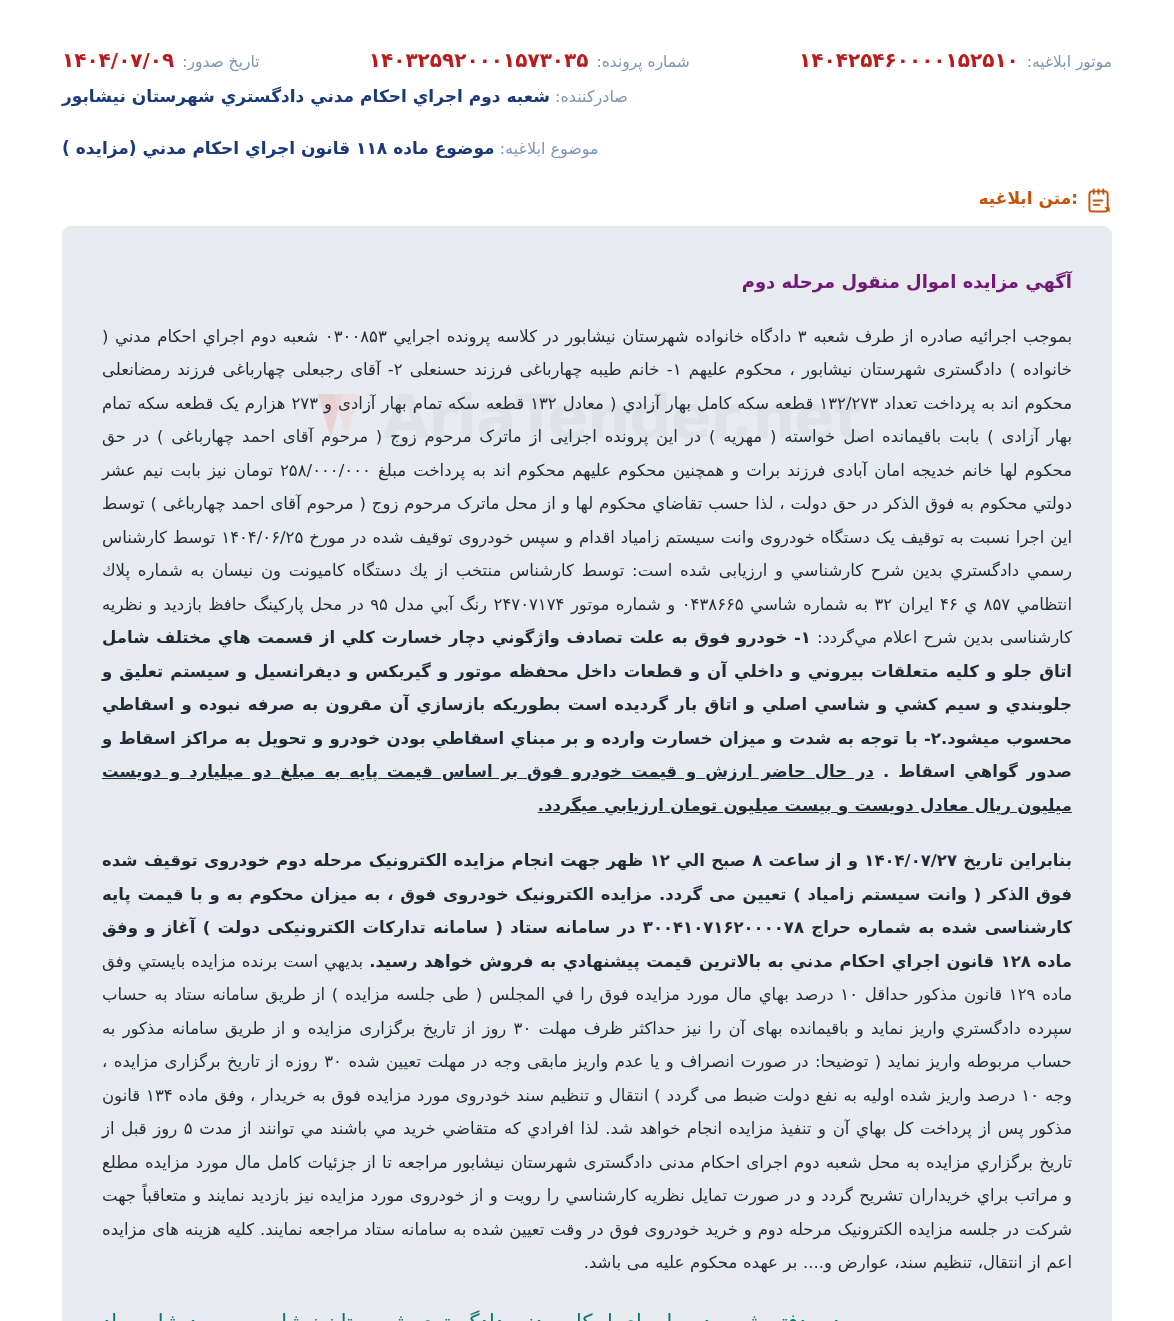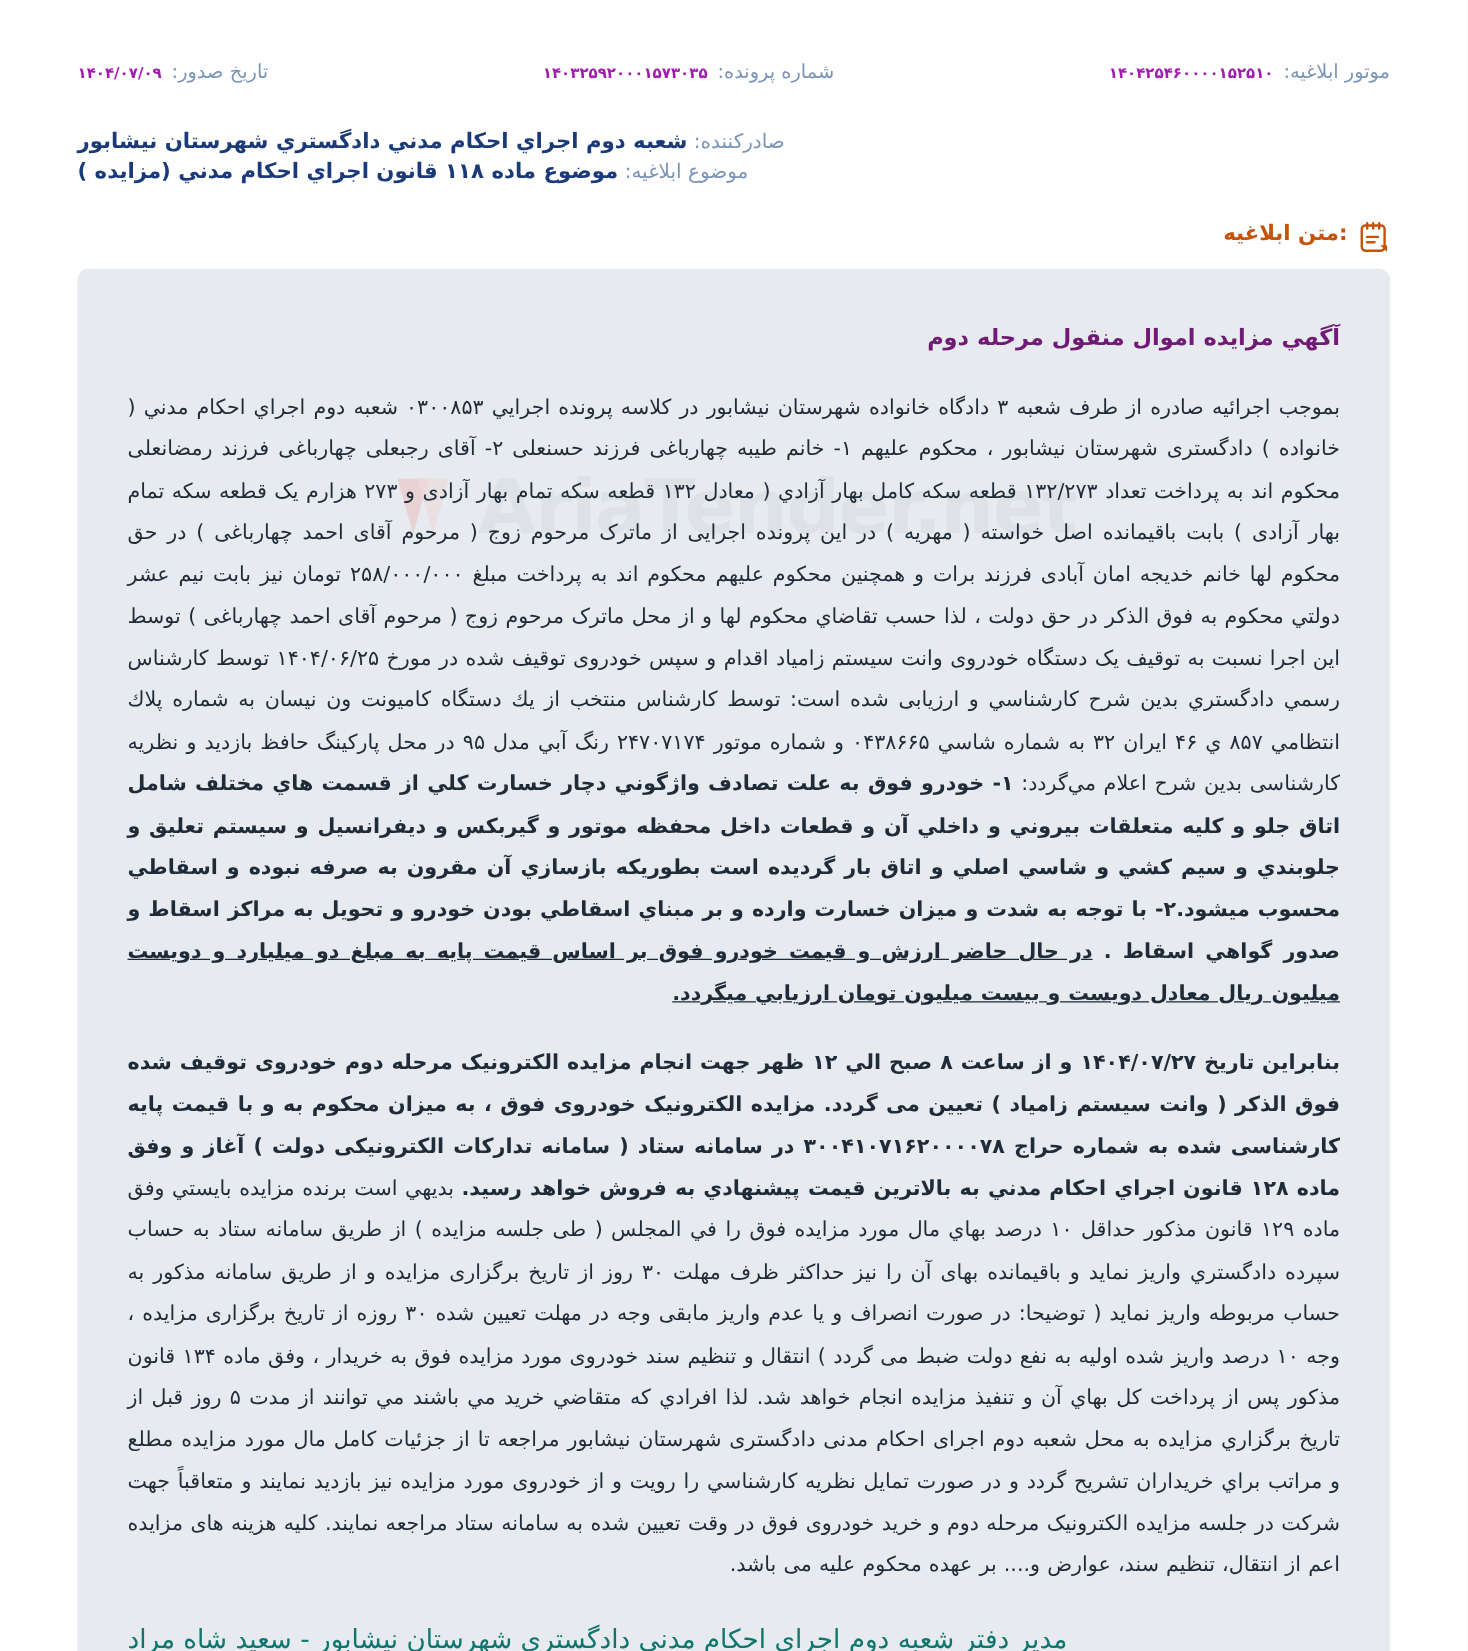--- a/index.html
+++ b/index.html
@@ -34,37 +34,37 @@
     padding: 48px 62px 0 62px;
     width: 100%;
   }
   .meta-item {
     font-size: 15.5px;
     color: #7b95b8;
     white-space: nowrap;
     letter-spacing: 0;
   }
   .meta-item .val {
-    color: #a21caf;
-    font-weight: bold;
-    font-size: 12px;
+    color: #b91c1c;
+    font-weight: bold;
+    font-size: 20px;
     margin-right: 3px;
     margin-top: 16px;
   }
 
   
   .issuer-line, .subject-line {
     text-align: left;
     padding: 0 62px;
     margin-top: 18px;
     font-size: 16px;
     color: #7b95b8;
   }
-  .issuer-line { margin-top: 37px; }
-  .subject-line { margin-top: 4px; }
+  .issuer-line { margin-top: 14px; }
+  .subject-line { margin-top: 32px; }
   .issuer-line .val, .subject-line .val {
     color: #1b3a7a;
     font-weight: bold;
     font-size: 17px;
   }
 
   
   .section-label {
     display: flex;
     flex-direction: row-reverse;

